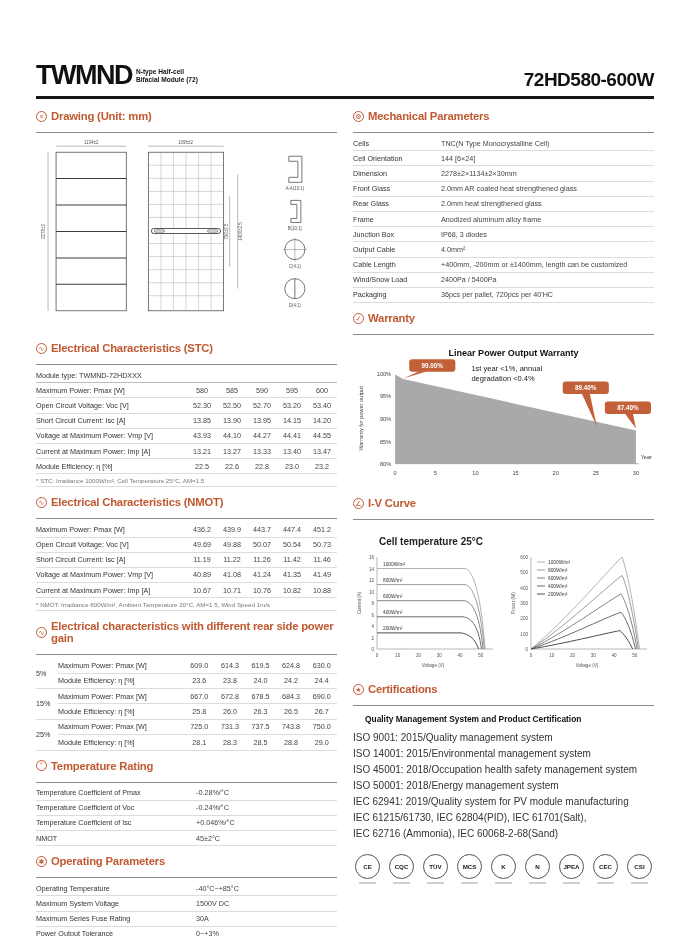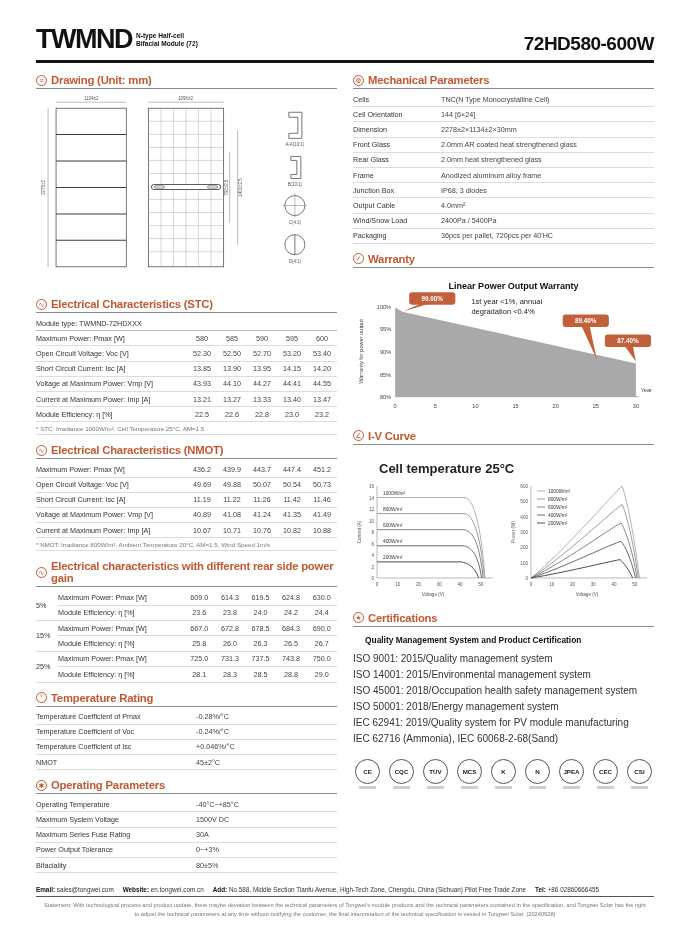--- a/index.html
+++ b/index.html
@@ -1,32 +1,32 @@
 <!DOCTYPE html>
 <html><head>
 <meta charset="utf-8">
 <style>
   * { margin:0; padding:0; box-sizing:border-box; }
   html,body { width:690px; height:936px; background:#fff; font-family:"Liberation Sans",sans-serif; color:#222; }
   .page { width:690px; height:936px; padding:24px 36px 40px; display:flex; flex-direction:column; overflow:hidden; }
 
   
   .header { display:flex; justify-content:space-between; align-items:flex-end; border-bottom:3px solid #151515; padding-bottom:5px; }
-  .brand-wrap { display:flex; align-items:center; gap:4px; }
+  .brand-wrap { display:flex; align-items:center; gap:4px;margin-top:36px; }
   .brand { font-size:27px; font-weight:900; letter-spacing:-1.5px; color:#111; }
   .brand-sub { font-size:6.6px; font-weight:700; line-height:1.2; color:#111; }
   .model { font-size:19px; font-weight:800; color:#111; letter-spacing:-0.5px; }
 
   
   .columns { display:flex; gap:16px; margin-top:11px; }
   .col { width:301px; }
 
   
   .section { margin-bottom:9px; }
-  .sec-head { display:flex; align-items:center; gap:4px; border-bottom:1px solid #8a8a8a; padding-bottom:2px; margin-bottom:3px; }
+  .sec-head { display:flex; align-items:center; gap:4px; border-bottom:1px solid #8a8a8a; padding-bottom:10px; margin-bottom:3px; }
   .sec-icon { flex:0 0 11px; width:11px; height:11px; border:1px solid #c05a33; border-radius:50%; color:#c05a33; font-size:7px; line-height:1; display:flex; align-items:center; justify-content:center; }
   .sec-title { color:#c05a33; font-weight:800; font-size:11.3px; letter-spacing:-0.2px; }
 
   
   .trow { display:flex; align-items:center; border-bottom:1px solid #dcdcdc; padding:2.6px 0; font-size:7.2px; color:#333; }
   .t2 .tcell.label { flex:0 0 88px; }
   .t2 .tcell.val { flex:1; color:#444; }
   .t2b .tcell.label { flex:0 0 160px; }
   .t2b .tcell.val { flex:1; color:#444; }
   .t6 .tcell.label { flex:0 0 151px; }
@@ -40,21 +40,21 @@
   .rg td.g { width:22px; text-align:left; color:#333; }
   .rg td.l { text-align:left; width:126px; color:#333; }
 
   
   .wtitle { font-size:9px; font-weight:700; fill:#111; }
   .wsub { font-size:7.5px; fill:#222; }
   .wtick { font-size:5.6px; fill:#444; }
   .wcall { font-size:6.3px; font-weight:700; fill:#fff; }
   .callbox { fill:#c2603a; }
   .axis { stroke:#999; stroke-width:0.7; fill:none; }
-  .iv-title { font-size:13px; font-weight:700; color:#222; margin:16px 0 0 26px; }
+  .iv-title { font-size:10px; font-weight:700; color:#222; margin:16px 0 0 26px; }
   .iv-wrap { display:flex; gap:8px; margin-top:2px; }
   .ctick { font-size:4.6px; fill:#555; }
   .clab { font-size:4.8px; fill:#333; }
   .curve { fill:none; stroke-width:1; }
   .s0 { stroke:#b3b3b3; } .s1 { stroke:#9c9c9c; } .s2 { stroke:#858585; } .s3 { stroke:#6b6b6b; } .s4 { stroke:#4d4d4d; }
 
   
   .dim { font-size:4.4px; fill:#555; }
   .dline { stroke:#777; stroke-width:0.5; }
   .outline { stroke:#555; stroke-width:0.8; fill:none; }
@@ -425,20 +425,24 @@
               <div class="tcell label">Frame</div>
               <div class="tcell val">Anodized aluminum alloy frame</div>
             </div>
             <div class="trow">
               <div class="tcell label">Junction Box</div>
               <div class="tcell val">IP68, 3 diodes</div>
             </div>
             <div class="trow">
               <div class="tcell label">Output Cable</div>
               <div class="tcell val">4.0mm²</div>
+            </div>
+            <div class="trow">
+              <div class="tcell label">Cable Length</div>
+              <div class="tcell val">+400mm, -200mm or ±1400mm, length can be customized</div>
             </div>
             <div class="trow">
               <div class="tcell label">Wind/Snow Load</div>
               <div class="tcell val">2400Pa / 5400Pa</div>
             </div>
             <div class="trow">
               <div class="tcell label">Packaging</div>
               <div class="tcell val">36pcs per pallet, 720pcs per 40'HC</div>
             </div>
           </div>
@@ -569,20 +573,21 @@
           <span class="sec-icon">★</span>
           <span class="sec-title">Certifications</span>
         </div>
         <div class="cert-heading">Quality Management System and Product Certification</div>
         <div>
             <div class="cert-line">ISO 9001: 2015/Quality management system</div>
             <div class="cert-line">ISO 14001: 2015/Environmental management system</div>
             <div class="cert-line">ISO 45001: 2018/Occupation health safety management system</div>
             <div class="cert-line">ISO 50001: 2018/Energy management system</div>
             <div class="cert-line">IEC 62941: 2019/Quality system for PV module manufacturing</div>
+            <div class="cert-line">IEC 61215/61730, IEC 62804(PID), IEC 61701(Salt),</div>
             <div class="cert-line">IEC 62716 (Ammonia), IEC 60068-2-68(Sand)</div>
           </div>
         <div class="logos">
             <div class="logo-badge">CE</div>
             <div class="logo-badge">CQC</div>
             <div class="logo-badge">TÜV</div>
             <div class="logo-badge">MCS</div>
             <div class="logo-badge">K</div>
             <div class="logo-badge">N</div>
             <div class="logo-badge">JPEA</div>

